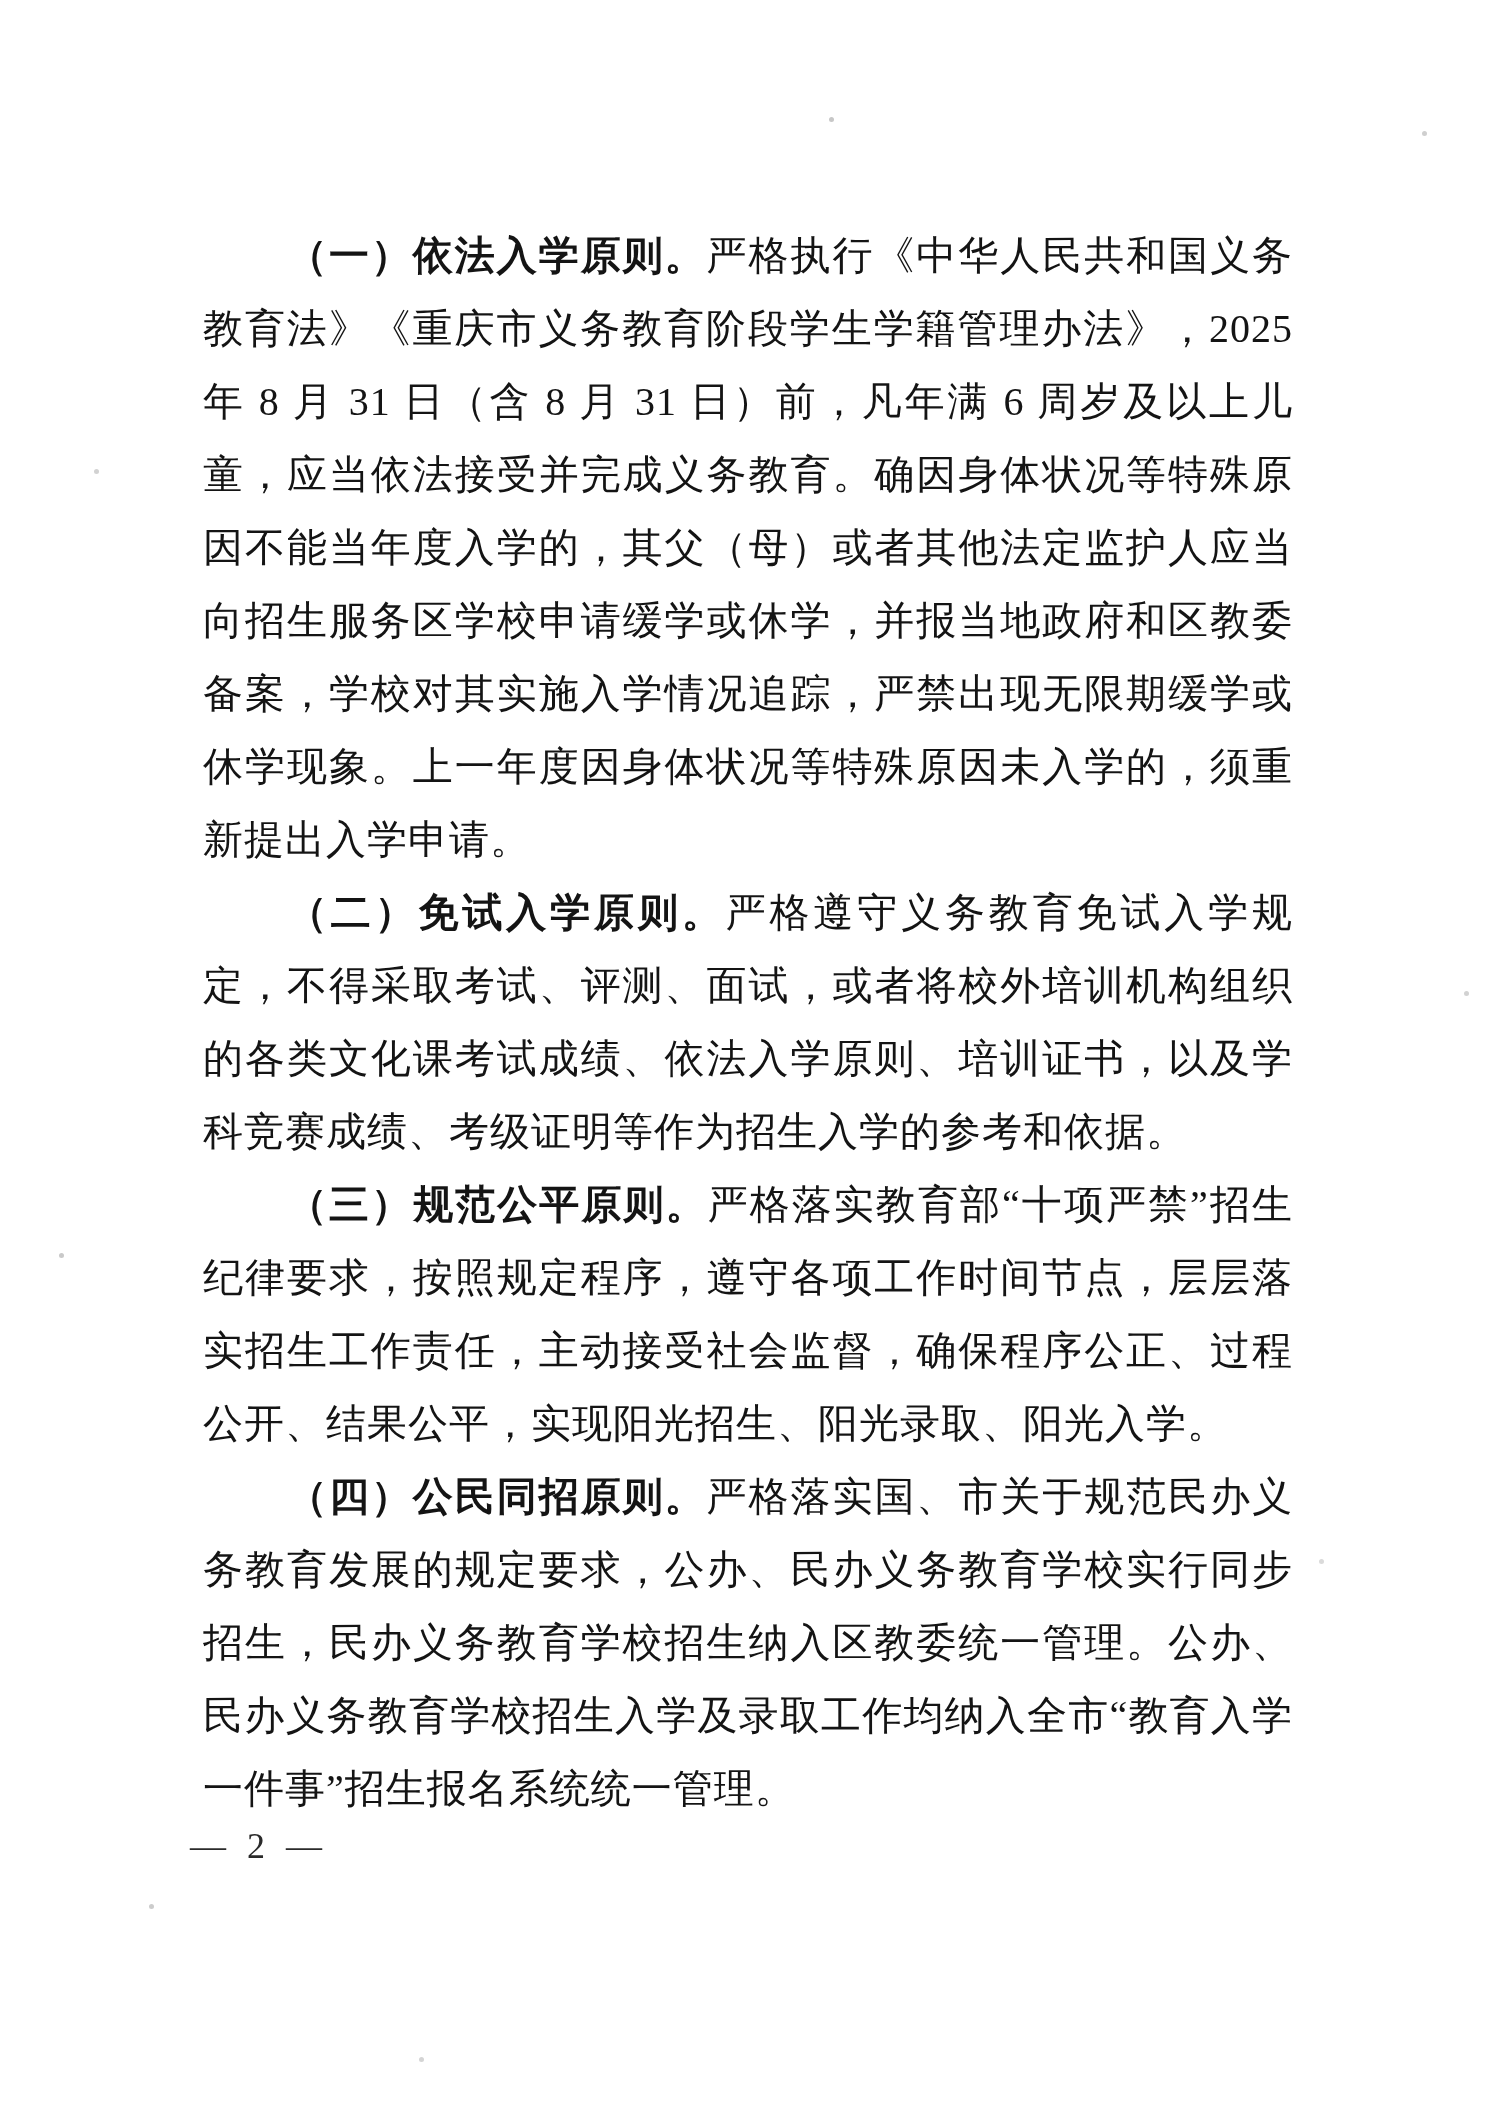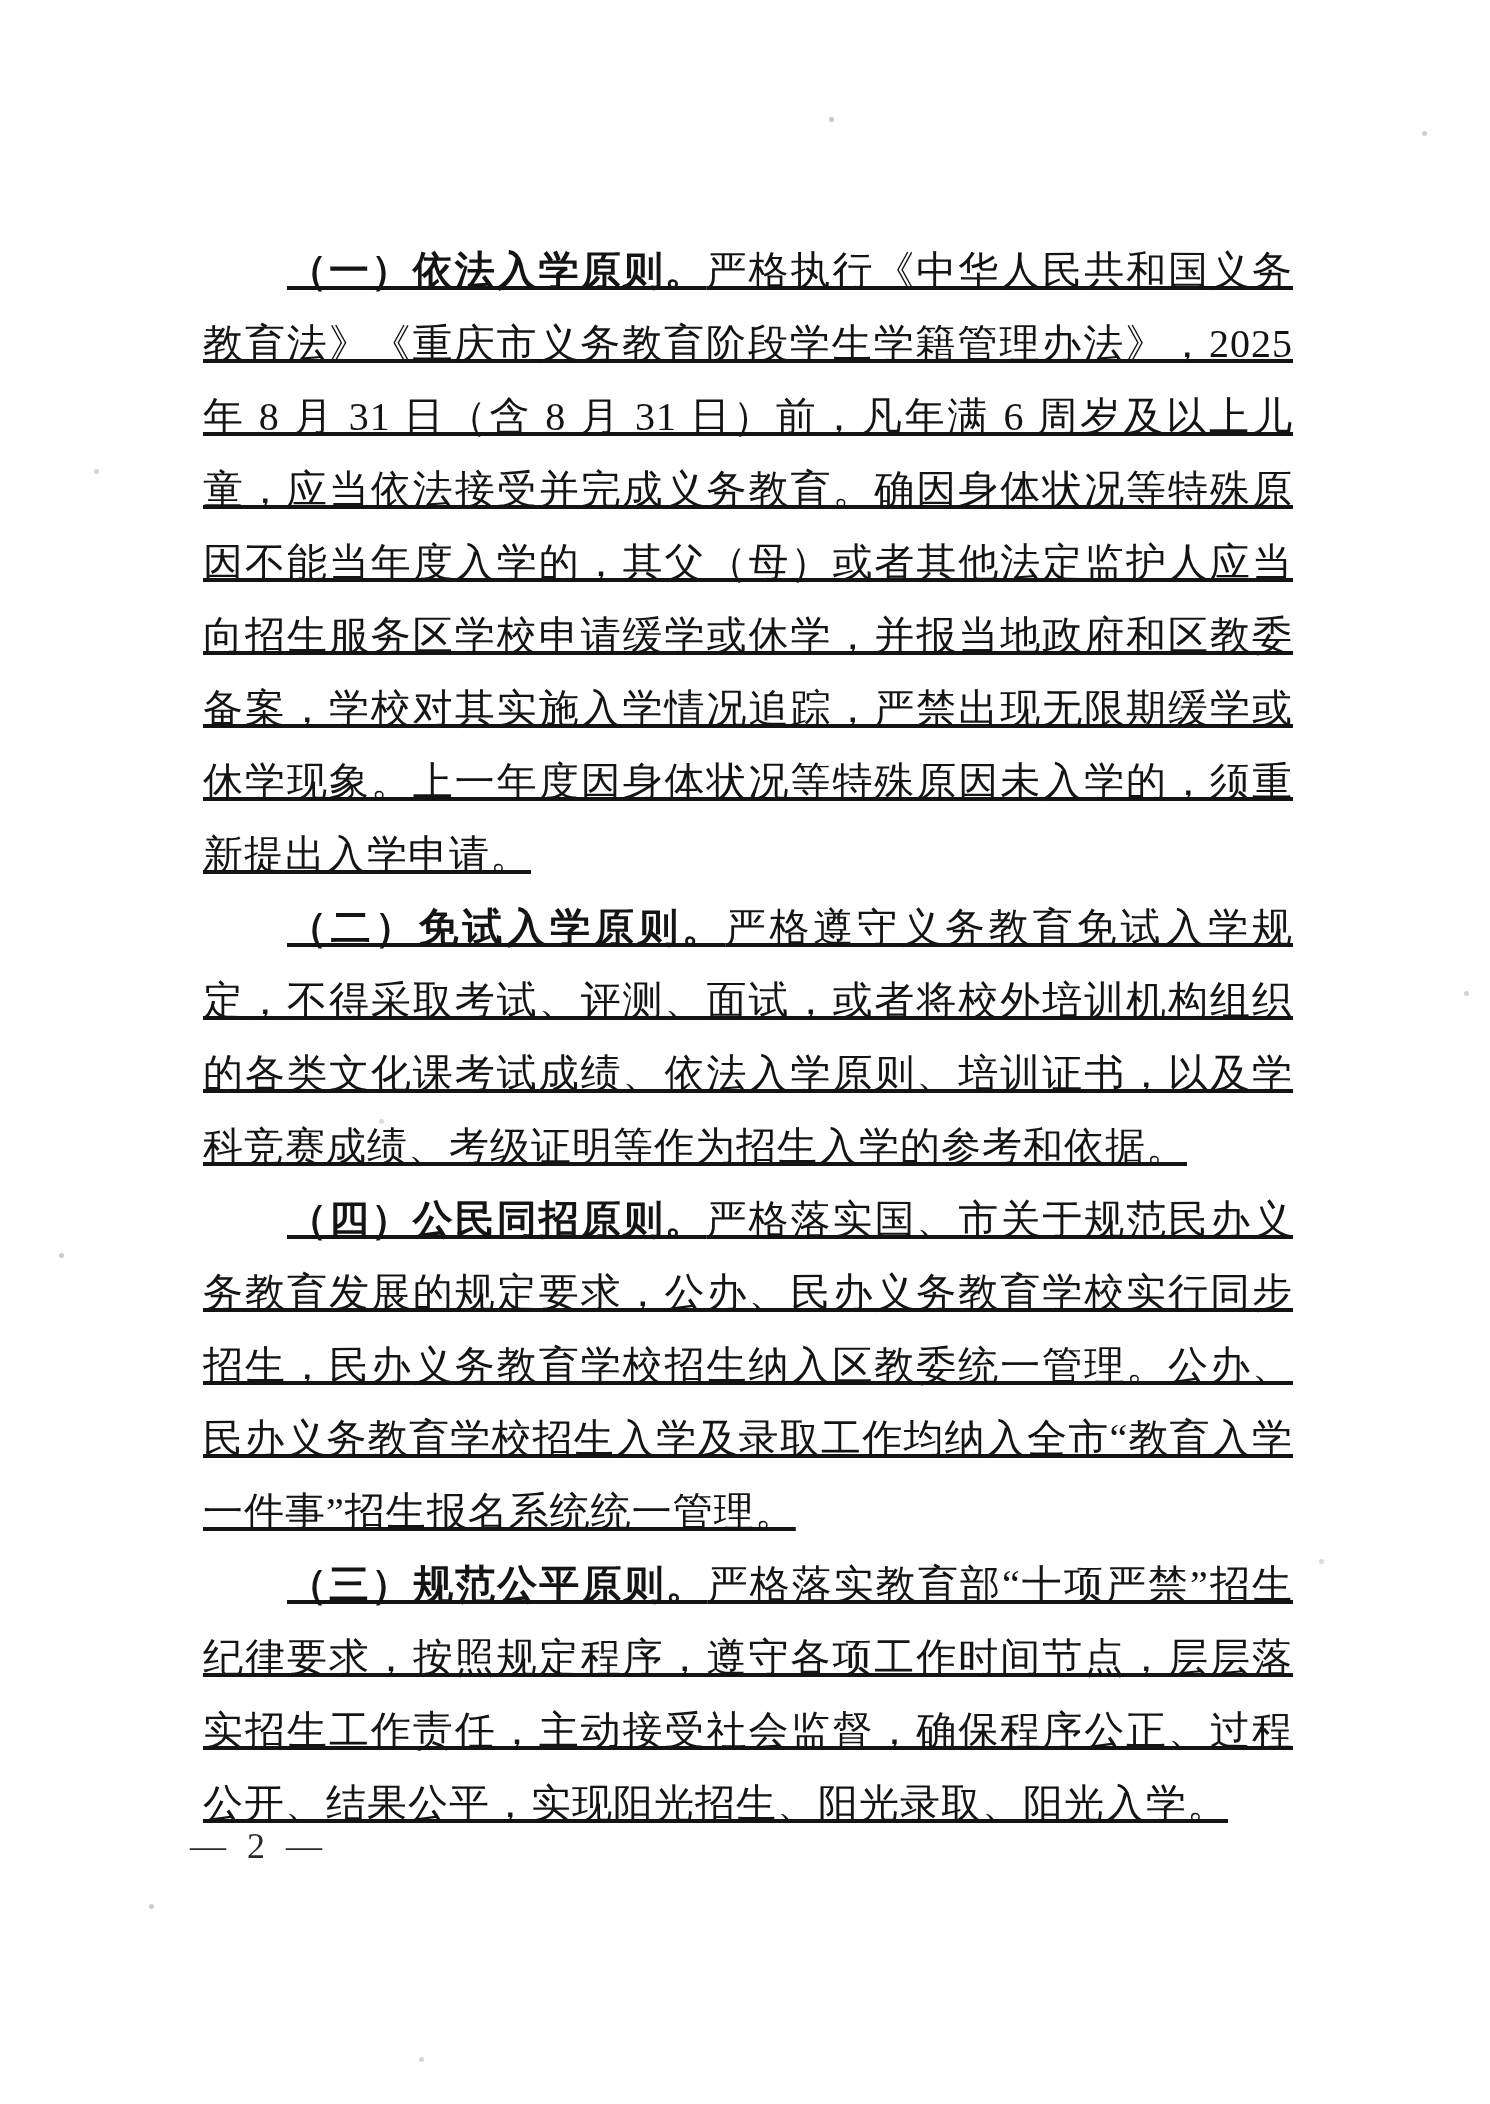--- a/index.html
+++ b/index.html
@@ -12,23 +12,22 @@
     width: 1490px;
     height: 2104px;
     background: #ffffff;
     overflow: hidden;
     font-family: "Liberation Serif", "DejaVu Serif", serif;
     color: #141414;
   }
   .text-block {
     position: absolute;
     left: 203px;
-    top: 234px;
+    top: 219px;
     width: 1090px;
-    text-decoration: underline;
   }
   .para {
     margin: 0;
     font-size: 40px;
     letter-spacing: 1px;
     line-height: 73px;
     text-align: justify;
     text-justify: inter-character;
     text-indent: 84px;
     font-family: "Liberation Serif", "DejaVu Serif", serif;
@@ -86,25 +85,25 @@
 
     <p class="para">
       <span class="lead">（一）依法入学原则。</span><span>严格执行《中华人民共和国义务教育法》《重庆市义务教育阶段学生学籍管理办法》，2025 年 8 月 31 日（含 8 月 31 日）前，凡年满 6 周岁及以上儿童，应当依法接受并完成义务教育。确因身体状况等特殊原因不能当年度入学的，其父（母）或者其他法定监护人应当向招生服务区学校申请缓学或休学，并报当地政府和区教委备案，学校对其实施入学情况追踪，严禁出现无限期缓学或休学现象。上一年度因身体状况等特殊原因未入学的，须重新提出入学申请。</span>
     </p>
 
     <p class="para">
       <span class="lead">（二）免试入学原则。</span><span>严格遵守义务教育免试入学规定，不得采取考试、评测、面试，或者将校外培训机构组织的各类文化课考试成绩、依法入学原则、培训证书，以及学科竞赛成绩、考级证明等作为招生入学的参考和依据。</span>
     </p>
 
     <p class="para">
-      <span class="lead">（四）公民同招原则。</span><span>严格落实国、市关于规范民办义务教育发展的规定要求，公办、民办义务教育学校实行同步招生，民办义务教育学校招生纳入区教委统一管理。公办、民办义务教育学校招生入学及录取工作均纳入全市“教育入学一件事”招生报名系统统一管理。</span>
+      <span class="lead">（三）规范公平原则。</span><span>严格落实教育部“十项严禁”招生纪律要求，按照规定程序，遵守各项工作时间节点，层层落实招生工作责任，主动接受社会监督，确保程序公正、过程公开、结果公平，实现阳光招生、阳光录取、阳光入学。</span>
     </p>
 
     <p class="para">
-      <span class="lead">（三）规范公平原则。</span><span>严格落实教育部“十项严禁”招生纪律要求，按照规定程序，遵守各项工作时间节点，层层落实招生工作责任，主动接受社会监督，确保程序公正、过程公开、结果公平，实现阳光招生、阳光录取、阳光入学。</span>
+      <span class="lead">（四）公民同招原则。</span><span>严格落实国、市关于规范民办义务教育发展的规定要求，公办、民办义务教育学校实行同步招生，民办义务教育学校招生纳入区教委统一管理。公办、民办义务教育学校招生入学及录取工作均纳入全市“教育入学一件事”招生报名系统统一管理。</span>
     </p>
 
 
   </div>
 
   <div class="page-number">— 2 —</div>
 
 </div>
 
 </body></html>

